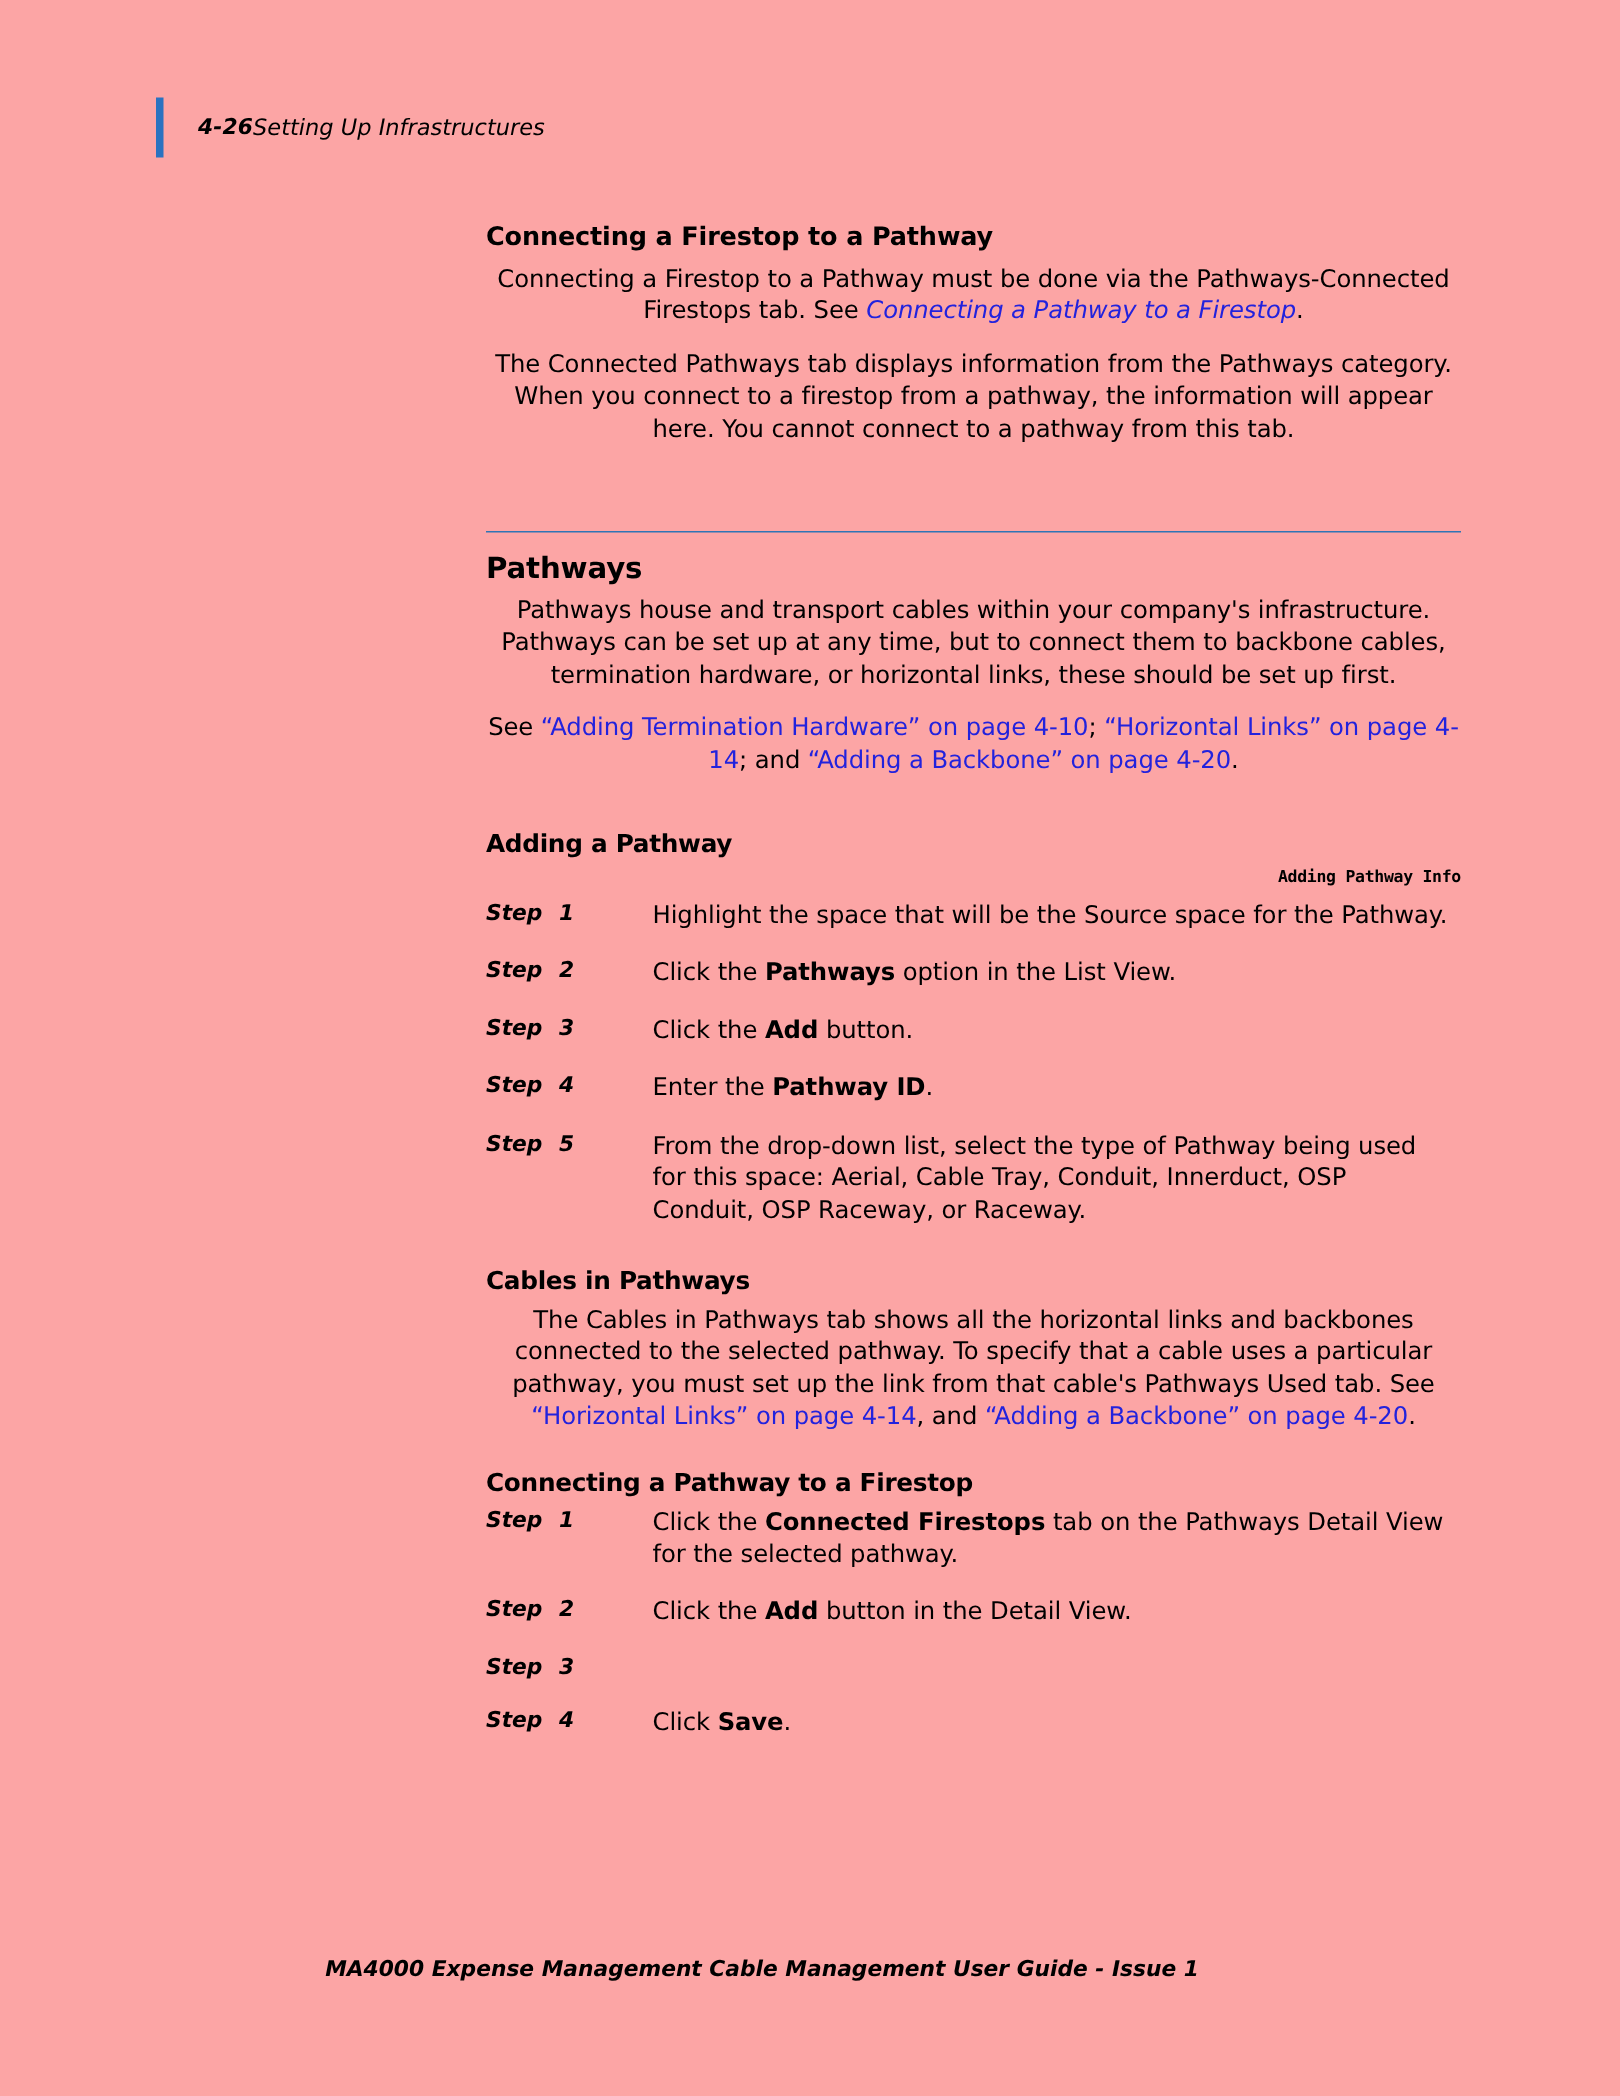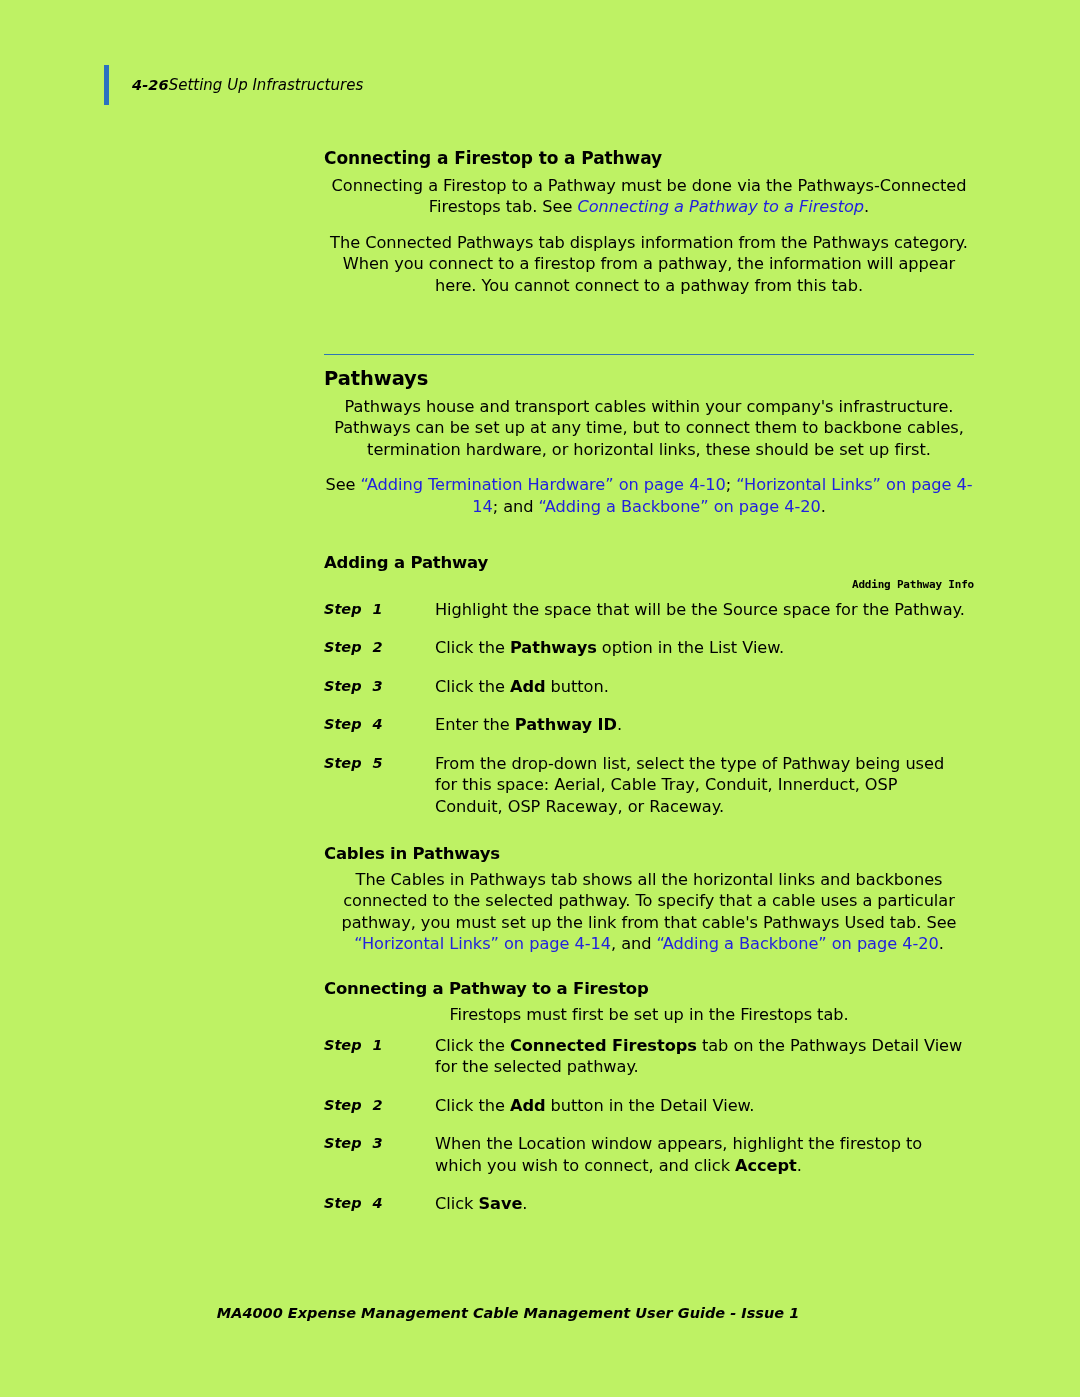--- a/index.html
+++ b/index.html
@@ -13,21 +13,21 @@
     height: 1397px;
     position: relative;
     font-family: "DejaVu Sans", "Liberation Sans", sans-serif;
     color: #000000;
     overflow: hidden;
   }
 
   .page {
     position: absolute;
     inset: 0;
-    background: #bef264;
+    background: #fca5a5;
   }
 
   
   .header {
     position: absolute;
     top: 64px;
     left: 104px;
     width: 880px;
     height: 42px;
     display: flex;
@@ -212,35 +212,33 @@
     <div class="spacer-sm"></div>
 
     <h4 class="sub-head-sm">Cables in Pathways</h4>
 
     <p class="body"><span>The Cables in Pathways tab shows all the horizontal links and backbones connected to the selected pathway. To specify that a cable uses a particular pathway, you must set up the link from that cable's Pathways Used tab. See </span><span class="xref">“Horizontal Links” on page 4-14</span><span>, and </span><span class="xref">“Adding a Backbone” on page 4-20</span><span>.</span></p>
 
     <div class="spacer-sm"></div>
 
     <h4 class="sub-head-sm">Connecting a Pathway to a Firestop</h4>
 
-    <p class="body tight">Firestops must first be set up in the Firestops tab.</p>
 
     <div class="step">
       <div class="step-label"><span>Step</span><span class="num">1</span></div>
       <div class="step-text"><span>Click the </span><b class="term">Connected Firestops</b><span> tab on the Pathways Detail View for the selected pathway.</span></div>
     </div>
 
     <div class="step">
       <div class="step-label"><span>Step</span><span class="num">2</span></div>
       <div class="step-text"><span>Click the </span><b class="term">Add</b><span> button in the Detail View.</span></div>
     </div>
 
     <div class="step">
       <div class="step-label"><span>Step</span><span class="num">3</span></div>
-      <div class="step-text"><span>When the Location window appears, highlight the firestop to which you wish to connect, and click </span><b class="term">Accept</b><span>.</span></div>
     </div>
 
     <div class="step">
       <div class="step-label"><span>Step</span><span class="num">4</span></div>
       <div class="step-text"><span>Click </span><b class="term">Save</b><span>.</span></div>
     </div>
 
   </div>
 
   <div class="footer">

